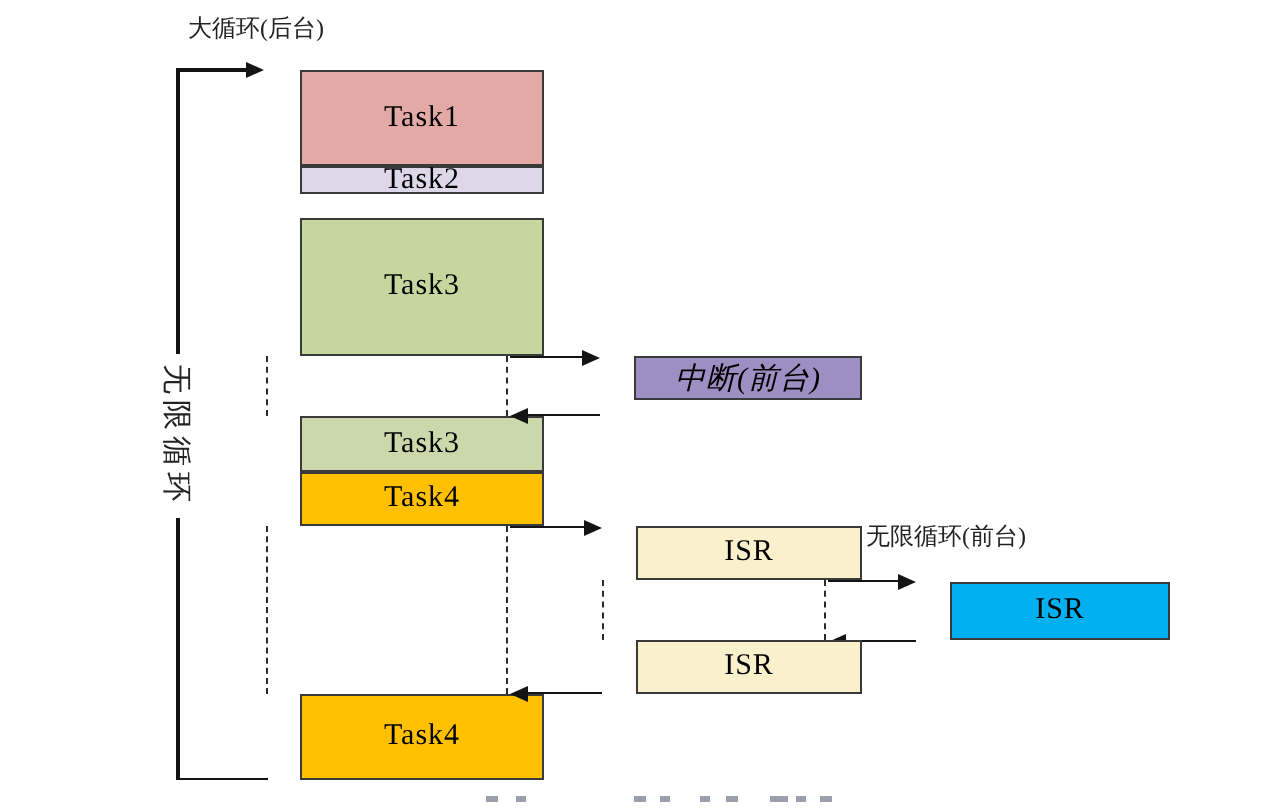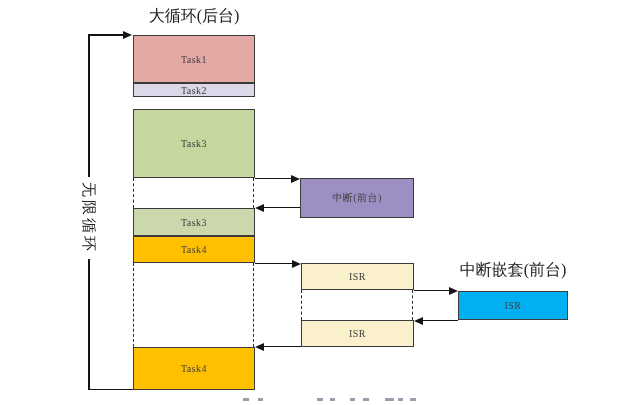--- a/index.html
+++ b/index.html
@@ -3,61 +3,61 @@
 <meta charset="utf-8">
 <style>
   html,body{margin:0;padding:0;background:#fff;}
   #stage{
     position:relative;width:641px;height:405px;background:#ffffff;overflow:hidden;
     font-family:"Liberation Serif","DejaVu Serif",serif;color:#333;
   }
   .box{
     position:absolute;box-sizing:border-box;border:1px solid #3a3a3a;
     display:flex;align-items:center;justify-content:center;
-    font-size:10px;color:#404040;letter-spacing:.5px;
+    font-size:15px;color:#000000;letter-spacing:.5px;margin-left:17px;
   }
   #task1{left:133px;top:35px;width:122px;height:48px;background:#e2a9a5;}
   #task2{left:133px;top:83px;width:122px;height:14px;background:#dcd7e9;}
   #task3a{left:133px;top:109px;width:122px;height:69px;background:#c5d69e;}
   #task3b{left:133px;top:208px;width:122px;height:28px;background:#cbd8ac;}
   #task4a{left:133px;top:236px;width:122px;height:27px;background:#ffc000;}
   #task4b{left:133px;top:347px;width:122px;height:43px;background:#ffc000;border-width:1.5px;}
-  #intbox{left:300px;top:178px;width:114px;height:40px;background:#9d8ec3;}
+  #intbox{left:300px;top:178px;width:114px;height:22px;background:#9d8ec3;font-style:italic;}
   #isr1{left:301px;top:263px;width:113px;height:27px;background:#fbf0cc;}
   #isr2{left:301px;top:320px;width:113px;height:27px;background:#fbf0cc;}
   #isrn{left:458px;top:291px;width:110px;height:29px;background:#00b0f0;}
 
   .hline{position:absolute;height:1.5px;background:#141414;}
   .vline{position:absolute;width:1.5px;background:#141414;}
   .vdash{position:absolute;width:0;border-left:1.5px dashed #2a2a2a;}
   .ah-r{position:absolute;width:0;height:0;
         border-top:4px solid transparent;border-bottom:4px solid transparent;
         border-left:9px solid #141414;}
   .ah-l{position:absolute;width:0;height:0;
         border-top:4px solid transparent;border-bottom:4px solid transparent;
         border-right:9px solid #141414;}
 
-  .title{position:absolute;font-size:16px;color:#222;text-align:center;white-space:nowrap;}
+  .title{position:absolute;font-size:12px;color:#222;text-align:left;white-space:nowrap;}
   #mainTitle{left:94px;top:6px;width:200px;}
   #nestedTitle{left:433px;top:260px;width:160px;}
   #loopLabel{
     position:absolute;left:88px;top:218px;
     transform:translate(-50%,-50%) rotate(90deg);
     font-size:15px;color:#222;letter-spacing:3px;white-space:nowrap;
     background:#ffffff;padding:0 5px;
   }
   .frag{position:absolute;top:398px;height:2.5px;background:#8a8f9e;opacity:.85;}
 </style>
 </head>
 <body>
 
 <div id="stage">
 
   <div class="title" id="mainTitle">大循环(后台)</div>
-  <div class="title" id="nestedTitle">中断嵌套(前台)</div>
+  <div class="title" id="nestedTitle">无限循环(前台)</div>
 
   <div class="vline" style="left:88px;top:34px;height:356px;"></div>
   <div class="hline" style="left:88px;top:34px;width:36px;"></div>
   <div class="ah-r" style="left:123px;top:31px;"></div>
   <div class="hline" style="left:88px;top:388.5px;width:46px;"></div>
   <div id="loopLabel">无限循环</div>
 
   <div class="box" id="task1">Task1</div>
   <div class="box" id="task2">Task2</div>
   <div class="box" id="task3a">Task3</div>

